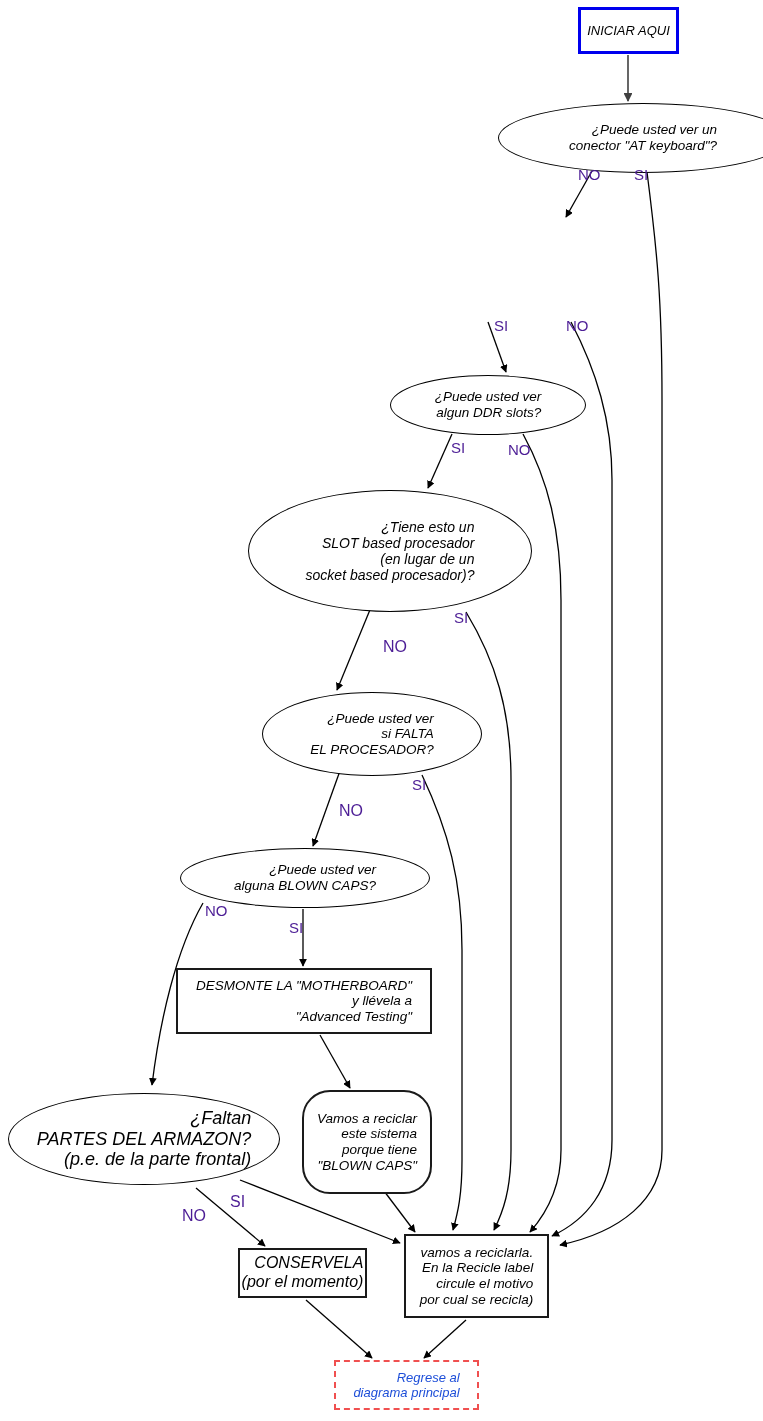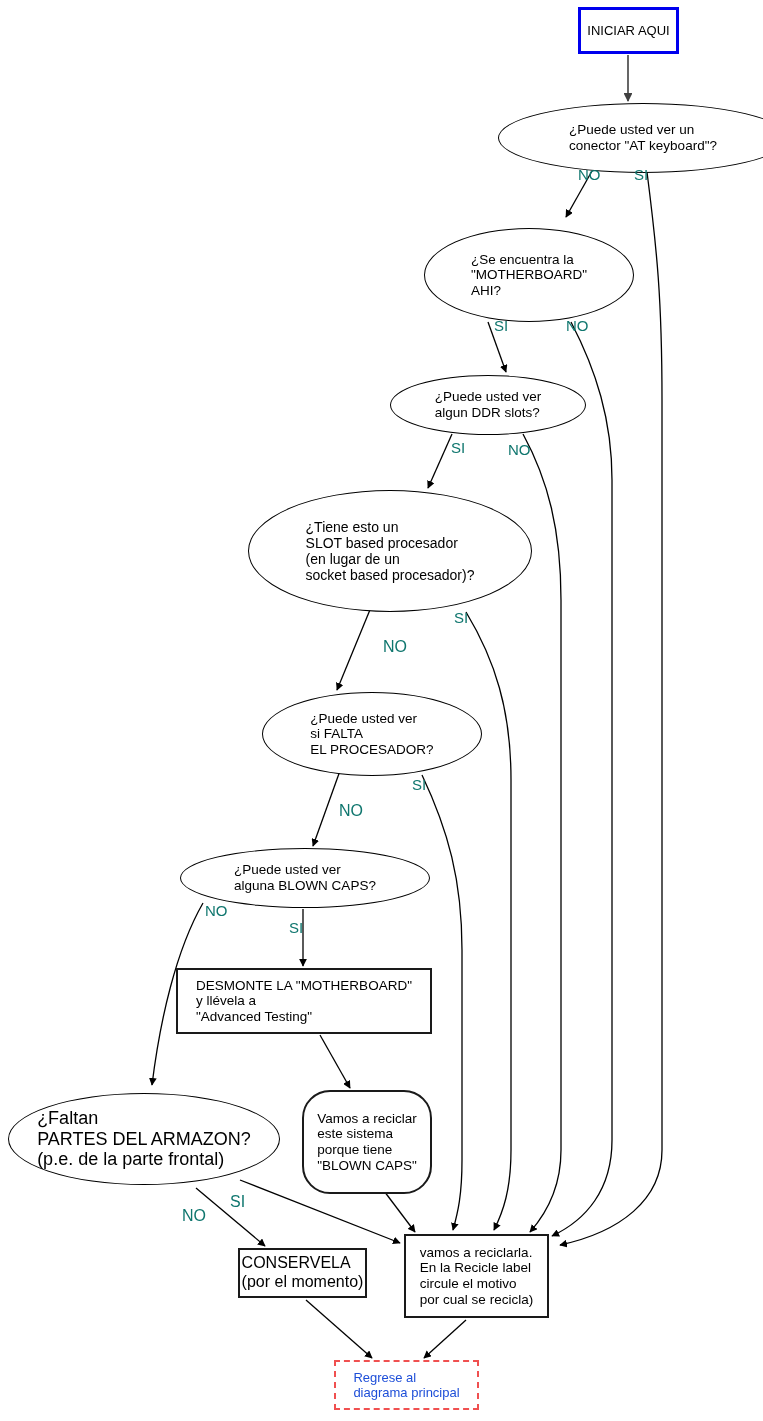--- a/index.html
+++ b/index.html
@@ -23,45 +23,46 @@
     top: 0;
     width: 763px;
     height: 1421px;
   }
   .node {
     position: absolute;
     box-sizing: border-box;
     display: flex;
     align-items: center;
     justify-content: center;
-    text-align: left;
+    text-align: right;
     color: #000000;
     line-height: 1.16;
     white-space: pre-line;
+    font-style: italic;
   }
   .node-ellipse {
     border: 1.1px solid #000000;
     border-radius: 50%;
     background: #ffffff;
   }
   .node-box {
     border: 2px solid #1a1a1a;
     background: #ffffff;
   }
   .node-start {
     border: 3px solid #0000ee;
     background: #ffffff;
   }
   .node-end {
     border: 2px dashed #f05050;
     background: #ffffff;
   }
   .edge-label {
     position: absolute;
-    color: #0f766e;
+    color: #4c1d95;
     font-size: 15px;
     line-height: 1;
     background: transparent;
     white-space: nowrap;
   }
 </style>
 </head>
 <body>
 
 <div id="canvas">
@@ -116,23 +117,20 @@
       <path d="M 466 1320 L 424 1358" marker-end="url(#arrow)"></path>
 
     </g>
   </svg>
 
   <div class="node node-start" style="left:578px; top:7px; width:101px; height:47px; font-size:13px;">INICIAR AQUI</div>
 
   <div class="node node-ellipse" style="left:498px; top:103px; width:290px; height:70px; font-size:13.5px;">¿Puede usted ver un
 conector "AT keyboard"?</div>
 
-  <div class="node node-ellipse" style="left:424px; top:228px; width:210px; height:94px; font-size:13.5px;">¿Se encuentra la
-"MOTHERBOARD"
-AHI?</div>
 
   <div class="node node-ellipse" style="left:390px; top:375px; width:196px; height:60px; font-size:13.5px;">¿Puede usted ver
 algun DDR slots?</div>
 
   <div class="node node-ellipse" style="left:248px; top:490px; width:284px; height:122px; font-size:14px;">¿Tiene esto un
 SLOT based procesador
 (en lugar de un
 socket based procesador)?</div>
 
   <div class="node node-ellipse" style="left:262px; top:692px; width:220px; height:84px; font-size:13.5px;">¿Puede usted ver

